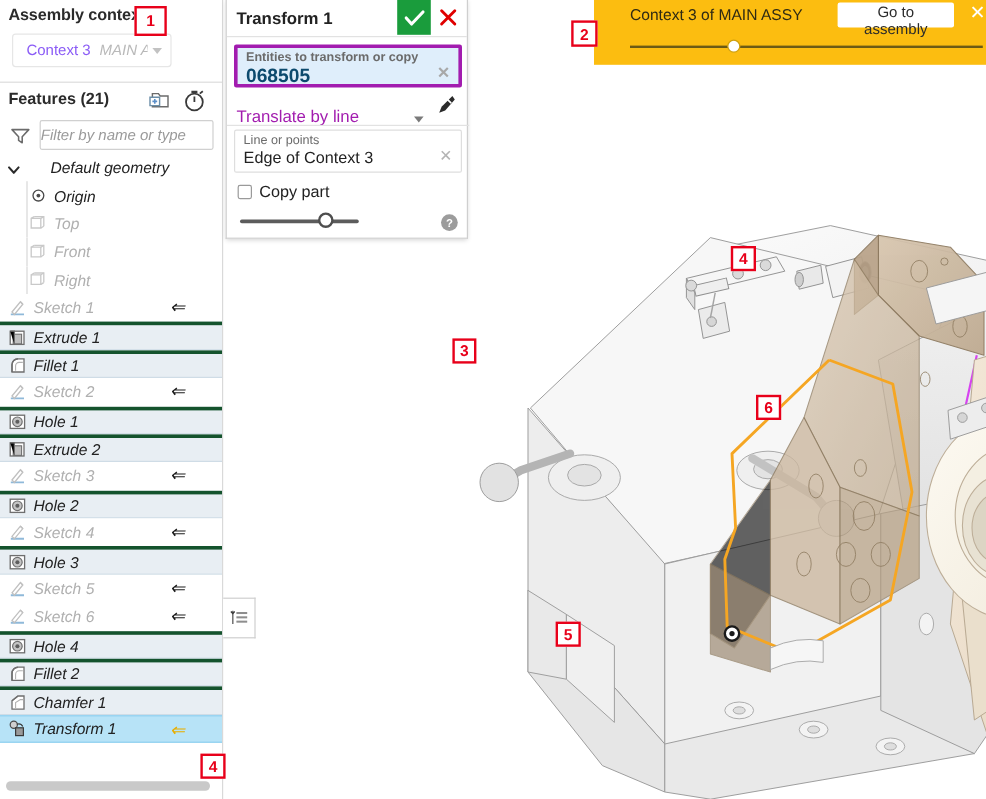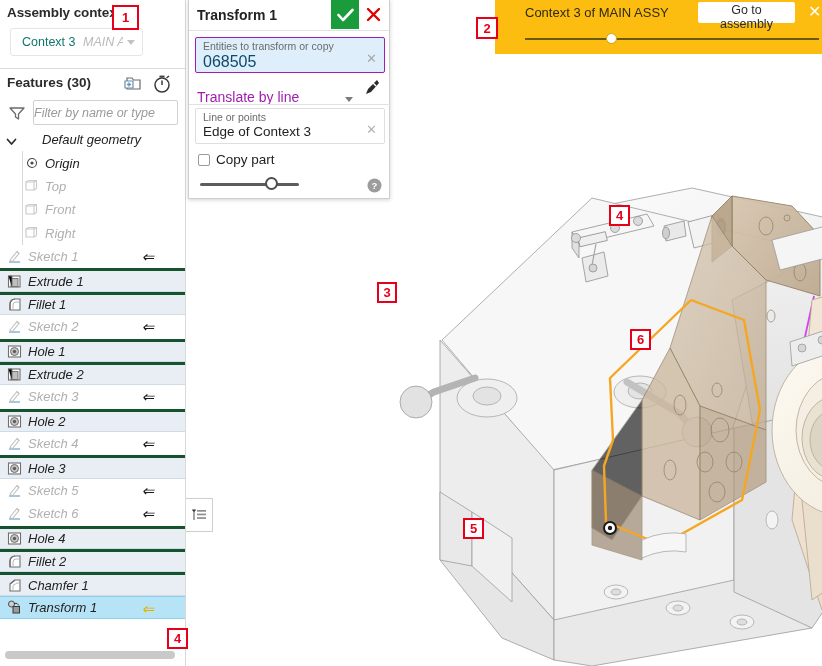--- a/index.html
+++ b/index.html
@@ -38,21 +38,21 @@
     letter-spacing: -0.1px;
   }
   #ctx-dropdown {
     position: absolute; left: 10px; top: 28px;
     width: 133px; height: 28px;
     border: 1px solid #e6e6e6; border-radius: 3px;
     background: #fff;
   }
   #ctx-dropdown .c-name {
     position: absolute; left: 11px; top: 6px;
-    font-size: 12.5px; color: #0f766e;
+    font-size: 12.5px; color: #8b5cf6;
   }
   #ctx-dropdown .c-asm {
     position: absolute; left: 72px; top: 6px;
     font-size: 12.5px; color: #b9b9b9; font-style: italic;
     white-space: nowrap; overflow: hidden; width: 40px;
   }
   #ctx-dropdown .c-caret {
     position: absolute; right: 7px; top: 11px;
     width: 0; height: 0;
     border-left: 4px solid transparent;
@@ -191,22 +191,23 @@
   #td-cancel {
     position: absolute; right: 4px; top: 0px;
     width: 23px; height: 29px;
     display: flex; align-items: center; justify-content: center;
     cursor: pointer;
   }
   #td-entities {
     position: absolute; left: 6px; top: 37px;
     width: 190px; height: 36px;
     background: #dfeefb;
-    border: 1px solid #a21caf;
+    border: 3px solid #a21caf;
     border-radius: 2px;
+    font-weight: bold;
   }
   #td-entities .fl {
     position: absolute; left: 7px; top: 2px;
     font-size: 10.5px; color: #6b6b6b;
   }
   #td-entities .fv {
     position: absolute; left: 7px; top: 15px;
     font-size: 16px; color: #0c4a6e;
   }
   #td-entities .xclr {
@@ -355,21 +356,21 @@
     <div id="ctx-section">
       <div id="ctx-title">Assembly contexts</div>
       <div id="ctx-dropdown">
         <span class="c-name">Context 3</span>
         <span class="c-asm">MAIN A</span>
         <span class="c-caret"></span>
       </div>
     </div>
 
     <div id="feat-header">
-      <div id="feat-title">Features (30)</div>
+      <div id="feat-title">Features (21)</div>
       <div id="icon-newfolder">
         <svg width="20" height="18" viewBox="0 0 20 18">
           <path d="M5 3 h5 l1.5 2 H18 v9 H5 z" fill="none" stroke="#6b6b6b" stroke-width="1.2"></path>
           <path d="M3 6 h8 v7 h-8 z" fill="#ffffff" stroke="#6b8ea8" stroke-width="1.2"></path>
           <path d="M7 7.5 v4 M5 9.5 h4" stroke="#5b8fc9" stroke-width="1.3"></path>
         </svg>
       </div>
       <div id="icon-rollback">
         <svg width="20" height="21" viewBox="0 0 20 21">
           <circle cx="10" cy="12" r="7" fill="none" stroke="#3a3a3a" stroke-width="1.5"></circle>

